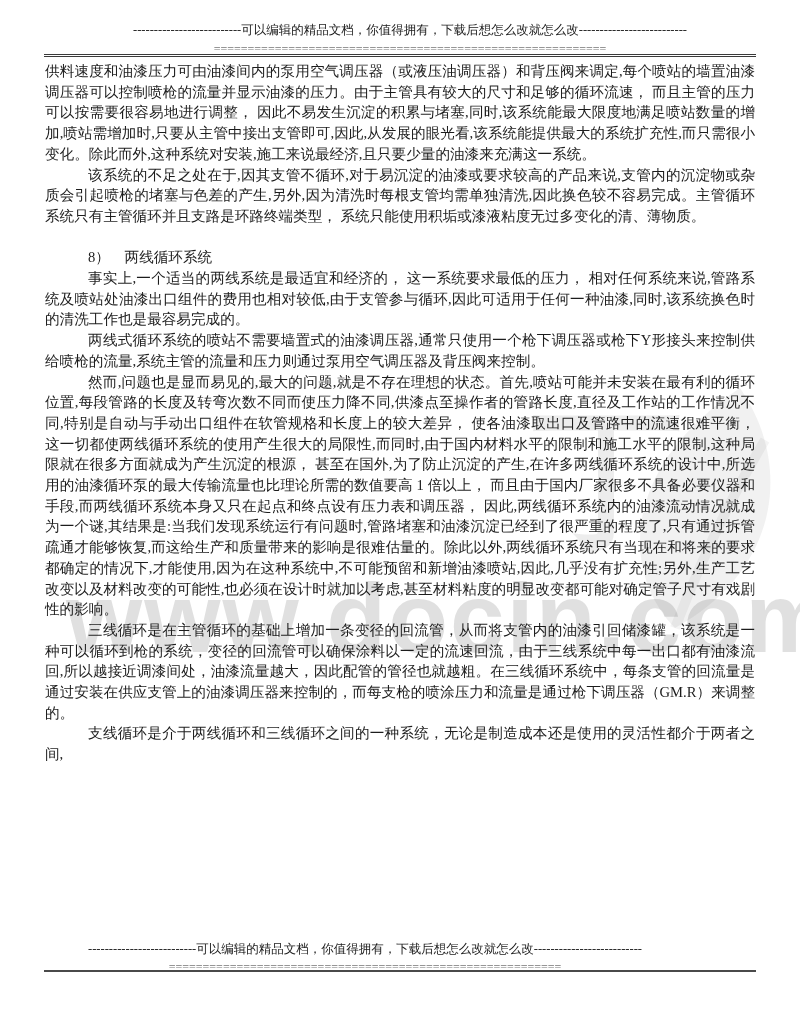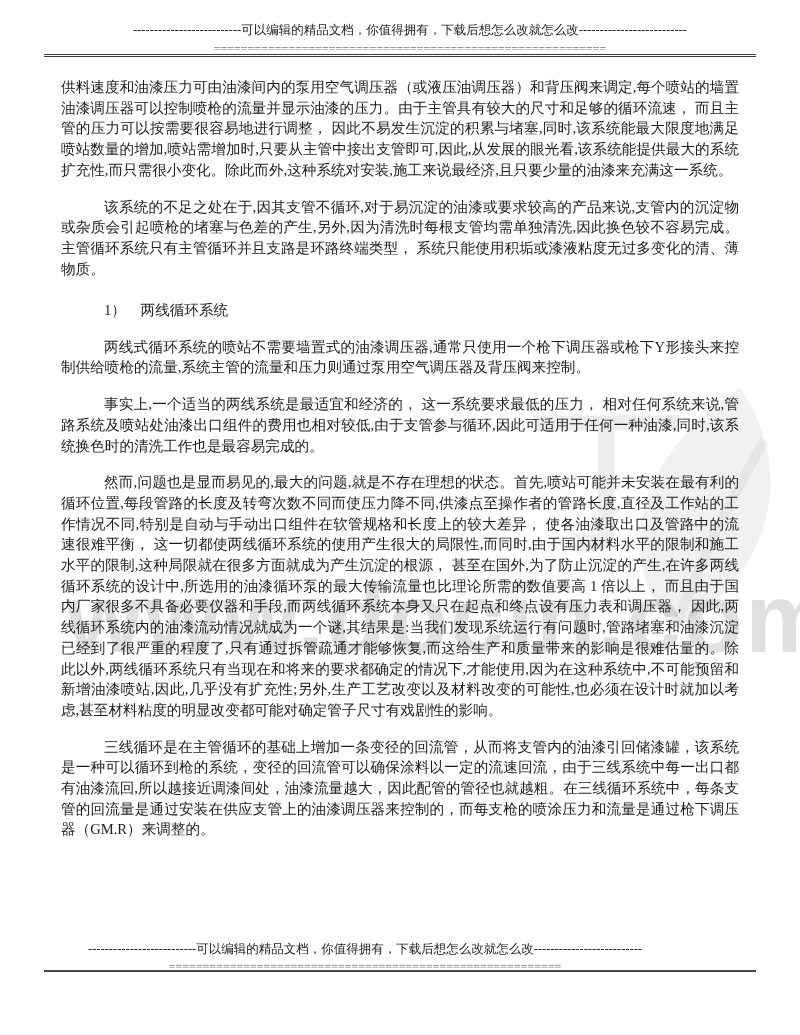--- a/index.html
+++ b/index.html
@@ -28,21 +28,21 @@
   .hdr-rule {
     position:absolute; left:44px; right:44px; top:54px; height:0;
     border-bottom:3px double #3a3a3a; z-index:2;
   }
   
   .doc-body {
     position:absolute; left:45px; right:45px; top:61px; z-index:1;
     font-size:14.6px; line-height:20.7px; color:#1c1c1c;
     text-align:justify;
   }
-  .blk { margin:16px; text-align:justify; }
+  .blk { margin:0; text-align:justify; }
   .blk.ind { text-indent:2.95em; }
   .blk.h { text-indent:2.95em; margin-top:20.7px; }
   
   .ftr { position:absolute; left:45px; top:941px; width:640px; text-align:center; z-index:2; }
   .ftr-banner { font-size:12.5px; color:#1a1a1a; white-space:nowrap; }
   .ftr-equals { margin-top:2px; font-size:12px; color:#777; white-space:nowrap; }
   .ftr-rule {
     position:absolute; left:44px; right:44px; top:970px; height:0;
     border-bottom:2px solid #4a4a4a; z-index:2;
   }
@@ -63,25 +63,26 @@
 
   <div class="hdr">
     <div class="hdr-banner">--------------------------可以编辑的精品文档，你值得拥有，下载后想怎么改就怎么改--------------------------</div>
     <div class="hdr-equals">==========================================================</div>
   </div>
   <div class="hdr-rule"></div>
 
   <div class="doc-body" id="doc-body">
       <p class="blk p">供料速度和油漆压力可由油漆间内的泵用空气调压器（或液压油调压器）和背压阀来调定,每个喷站的墙置油漆调压器可以控制喷枪的流量并显示油漆的压力。由于主管具有较大的尺寸和足够的循环流速， 而且主管的压力可以按需要很容易地进行调整， 因此不易发生沉淀的积累与堵塞,同时,该系统能最大限度地满足喷站数量的增加,喷站需增加时,只要从主管中接出支管即可,因此,从发展的眼光看,该系统能提供最大的系统扩充性,而只需很小变化。除此而外,这种系统对安装,施工来说最经济,且只要少量的油漆来充满这一系统。</p>
       <p class="blk p ind">该系统的不足之处在于,因其支管不循环,对于易沉淀的油漆或要求较高的产品来说,支管内的沉淀物或杂质会引起喷枪的堵塞与色差的产生,另外,因为清洗时每根支管均需单独清洗,因此换色较不容易完成。主管循环系统只有主管循环并且支路是环路终端类型， 系统只能使用积垢或漆液粘度无过多变化的清、薄物质。</p>
-      <p class="blk h ind">1）　两线循环系统</p>
+      <p class="blk h ind">8）　两线循环系统</p>
+      <p class="blk p ind">事实上,一个适当的两线系统是最适宜和经济的， 这一系统要求最低的压力， 相对任何系统来说,管路系统及喷站处油漆出口组件的费用也相对较低,由于支管参与循环,因此可适用于任何一种油漆,同时,该系统换色时的清洗工作也是最容易完成的。</p>
       <p class="blk p ind">两线式循环系统的喷站不需要墙置式的油漆调压器,通常只使用一个枪下调压器或枪下Y形接头来控制供给喷枪的流量,系统主管的流量和压力则通过泵用空气调压器及背压阀来控制。</p>
-      <p class="blk p ind">事实上,一个适当的两线系统是最适宜和经济的， 这一系统要求最低的压力， 相对任何系统来说,管路系统及喷站处油漆出口组件的费用也相对较低,由于支管参与循环,因此可适用于任何一种油漆,同时,该系统换色时的清洗工作也是最容易完成的。</p>
       <p class="blk p ind">然而,问题也是显而易见的,最大的问题,就是不存在理想的状态。首先,喷站可能并未安装在最有利的循环位置,每段管路的长度及转弯次数不同而使压力降不同,供漆点至操作者的管路长度,直径及工作站的工作情况不同,特别是自动与手动出口组件在软管规格和长度上的较大差异， 使各油漆取出口及管路中的流速很难平衡， 这一切都使两线循环系统的使用产生很大的局限性,而同时,由于国内材料水平的限制和施工水平的限制,这种局限就在很多方面就成为产生沉淀的根源， 甚至在国外,为了防止沉淀的产生,在许多两线循环系统的设计中,所选用的油漆循环泵的最大传输流量也比理论所需的数值要高 1 倍以上， 而且由于国内厂家很多不具备必要仪器和手段,而两线循环系统本身又只在起点和终点设有压力表和调压器， 因此,两线循环系统内的油漆流动情况就成为一个谜,其结果是:当我们发现系统运行有问题时,管路堵塞和油漆沉淀已经到了很严重的程度了,只有通过拆管疏通才能够恢复,而这给生产和质量带来的影响是很难估量的。除此以外,两线循环系统只有当现在和将来的要求都确定的情况下,才能使用,因为在这种系统中,不可能预留和新增油漆喷站,因此,几乎没有扩充性;另外,生产工艺改变以及材料改变的可能性,也必须在设计时就加以考虑,甚至材料粘度的明显改变都可能对确定管子尺寸有戏剧性的影响。</p>
       <p class="blk p ind">三线循环是在主管循环的基础上增加一条变径的回流管，从而将支管内的油漆引回储漆罐，该系统是一种可以循环到枪的系统，变径的回流管可以确保涂料以一定的流速回流，由于三线系统中每一出口都有油漆流回,所以越接近调漆间处，油漆流量越大，因此配管的管径也就越粗。在三线循环系统中，每条支管的回流量是通过安装在供应支管上的油漆调压器来控制的，而每支枪的喷涂压力和流量是通过枪下调压器（GM.R）来调整的。</p>
+      <p class="blk p ind">支线循环是介于两线循环和三线循环之间的一种系统，无论是制造成本还是使用的灵活性都介于两者之间,</p>
     </div>
 
   <div class="ftr">
     <div class="ftr-banner">--------------------------可以编辑的精品文档，你值得拥有，下载后想怎么改就怎么改--------------------------</div>
     <div class="ftr-equals">==========================================================</div>
   </div>
   <div class="ftr-rule"></div>
 
 </div>
 

